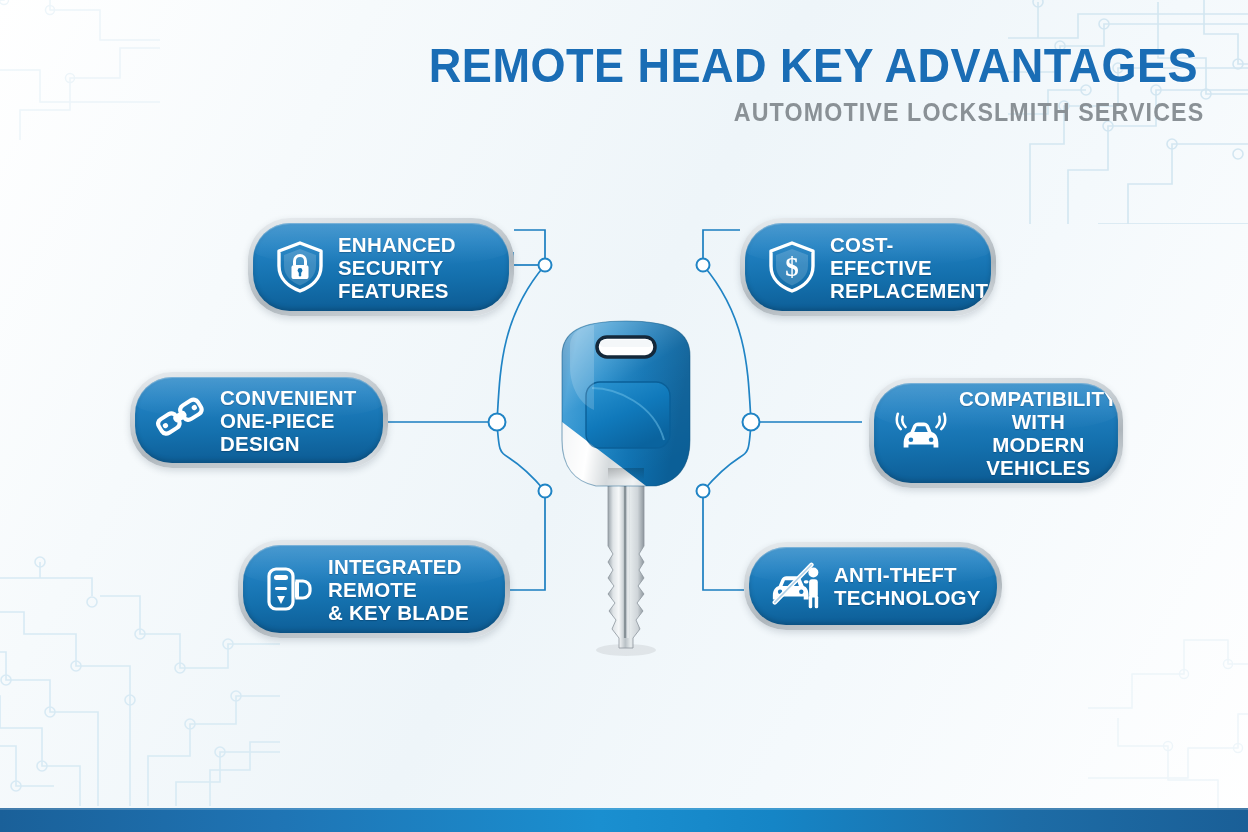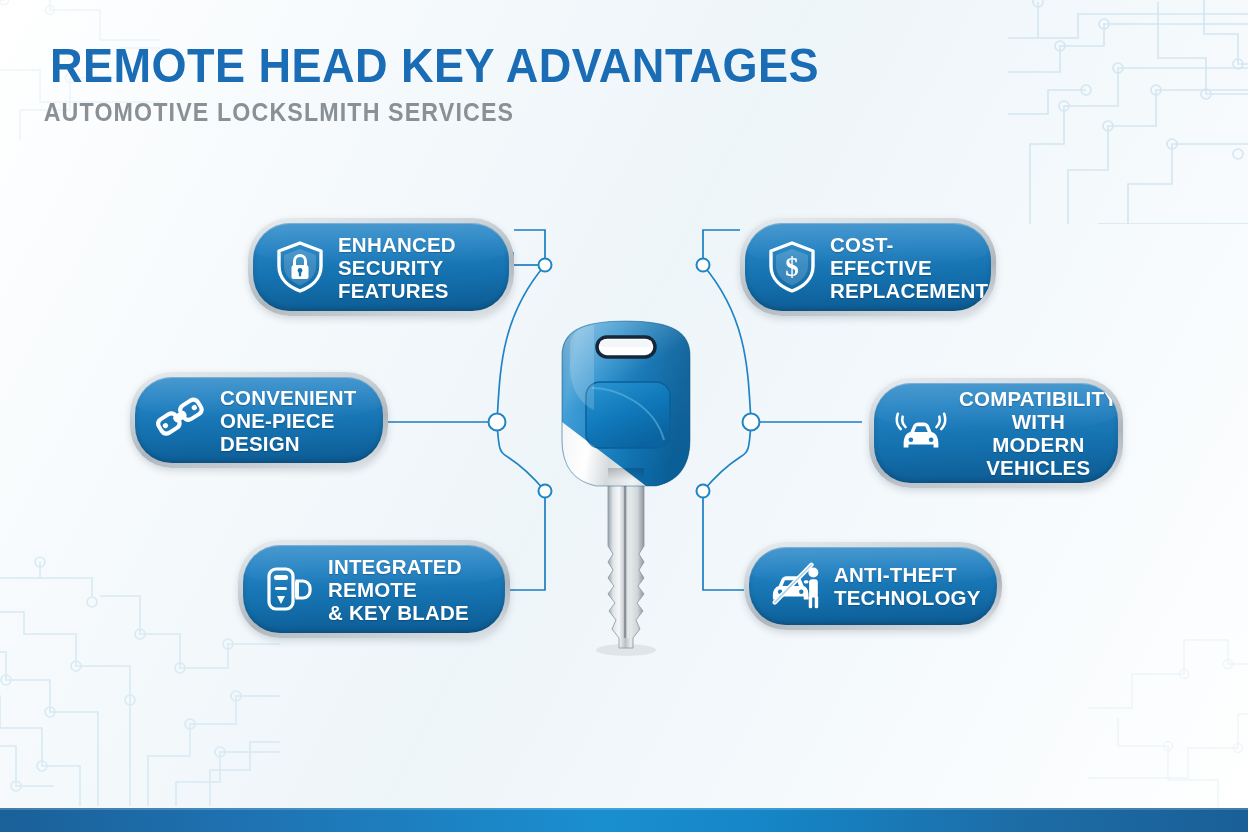--- a/index.html
+++ b/index.html
@@ -30,21 +30,21 @@
   .circuit-bl { bottom: 26px; left: -20px; width: 300px; height: 250px; }
   .circuit-tl { top: -30px; left: -40px; width: 200px; height: 170px; opacity: .55;}
   .circuit-br { bottom: 24px; right: -30px; width: 190px; height: 180px; opacity: .5;}
 
   
   .header {
     position: absolute;
     top: 38px;
     left: 0;
     width: 1248px;
-    text-align: left;
+    text-align: right;
   }
   .title {
     margin: 0;
     font-family: "Liberation Sans Narrow", "Liberation Sans", sans-serif;
     font-size: 49px;
     line-height: 54px;
     font-weight: bold;
     letter-spacing: 0.5px;
     color: #1a6db5;
     transform: scaleX(0.92);

